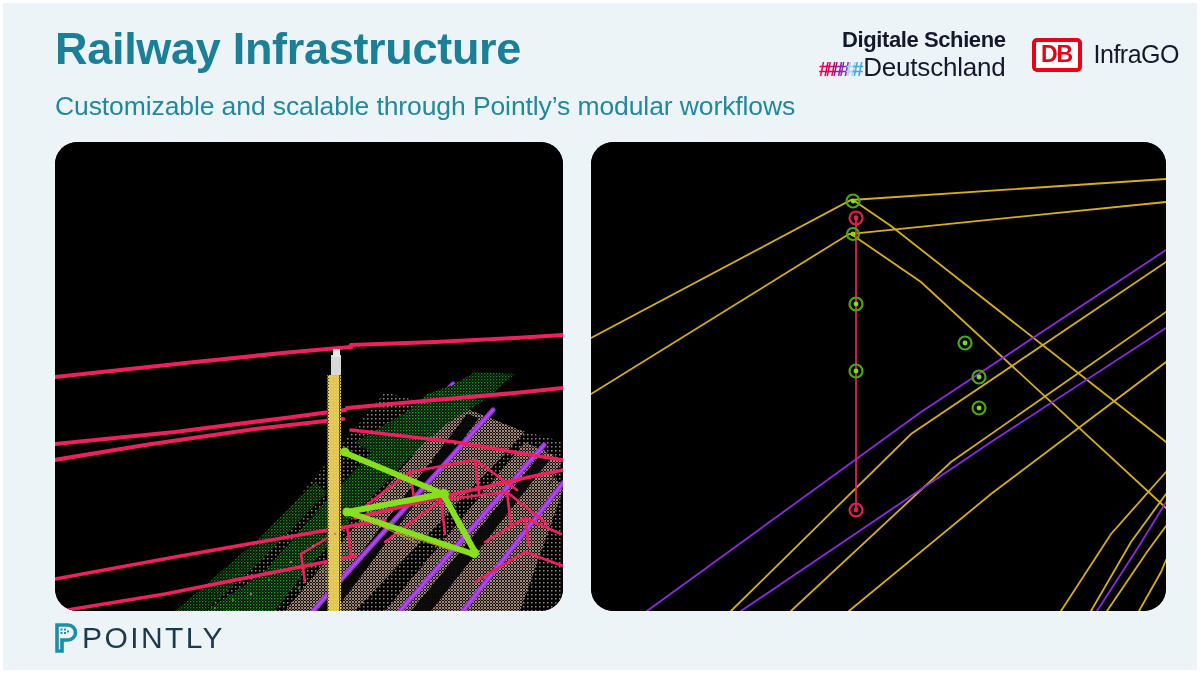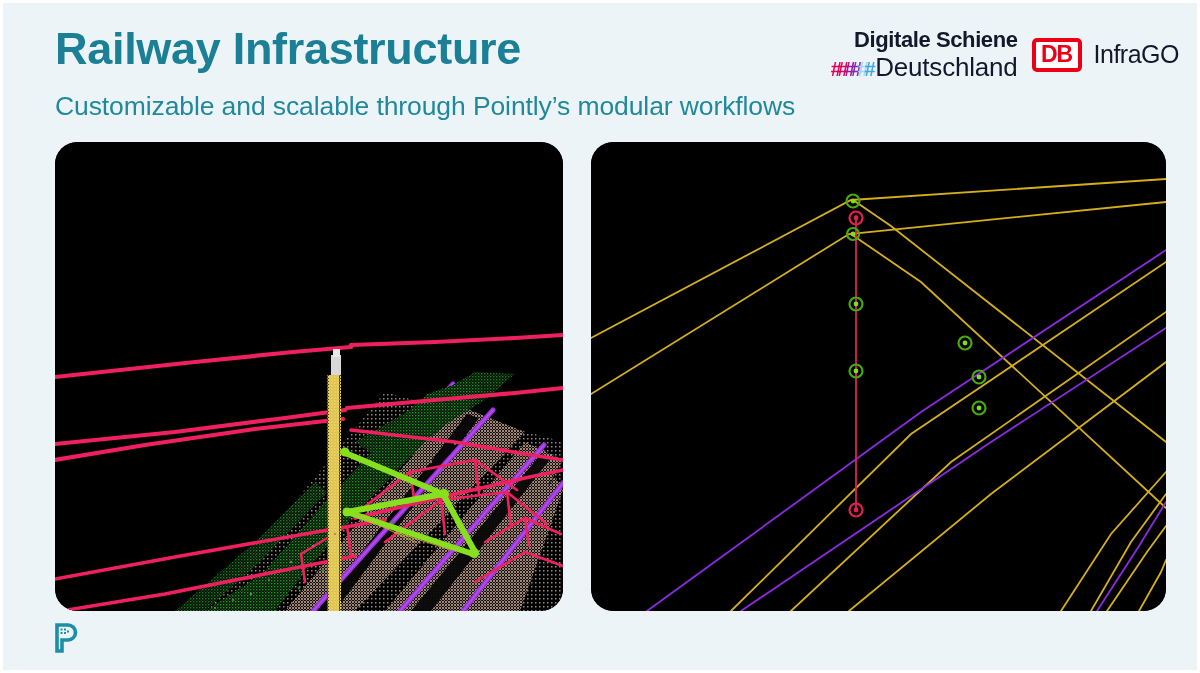--- a/index.html
+++ b/index.html
@@ -94,21 +94,21 @@
   #db-mark {
     width: 50px;
     height: 34px;
     border: 4px solid #ec0016;
     border-radius: 5px;
     background: #ffffff;
     display: flex;
     align-items: center;
     justify-content: center;
     box-sizing: border-box;
-    margin-left: 4px;
+    margin-left: 16px;
   }
   #db-mark span {
     font-size: 23px;
     font-weight: bold;
     color: #ec0016;
     letter-spacing: -1px;
     line-height: 1;
   }
   #infrago {
     font-size: 25px;
@@ -427,15 +427,16 @@
     <svg id="pointly-p" viewBox="0 0 26 30">
       <path d="M2,2 H13 a7.5,7.5 0 0 1 0,15 H7 V28 H2 Z" fill="none" stroke="#1b8fa6" stroke-width="3.6"></path>
       <g fill="#1b8fa6">
         <rect x="5.5" y="5.5" width="2" height="2"></rect>
         <rect x="9" y="5.5" width="2" height="2"></rect>
         <rect x="5.5" y="9" width="2" height="2"></rect>
         <rect x="9" y="9" width="2" height="2"></rect>
         <rect x="12" y="7.5" width="2" height="2"></rect>
       </g>
     </svg>
+    <div id="pointly-word">POINTLY</div>
   </div>
 
 </div>
 
 </body></html>

